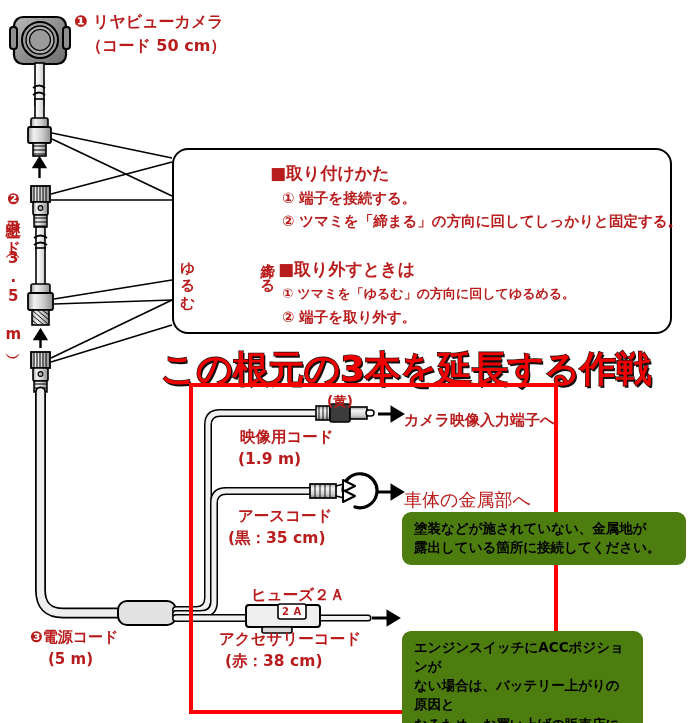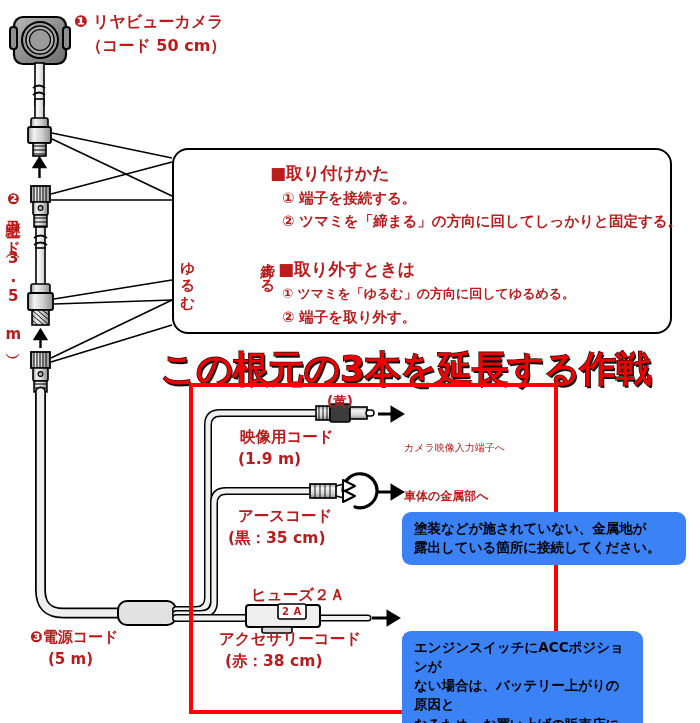--- a/index.html
+++ b/index.html
@@ -86,35 +86,35 @@
     left: 189px; top: 383px;
     width: 369px; height: 331px;
     border: 4px solid #ff0000;
     background: transparent;
   }
 
   
   #yellow-note  { left: 327px; top: 393px; font-size: 13.5px; font-weight: 600; }
   #video-name   { left: 240px; top: 428px; font-size: 15.5px; font-weight: 600; }
   #video-len    { left: 226px; top: 450px; font-size: 15.5px; font-weight: 600; margin-left: 12px; }
-  #video-dest   { left: 404px; top: 411px; font-size: 10px; font-weight: 400; margin-top: 31px; }
+  #video-dest   { left: 404px; top: 411px; font-size: 15px; font-weight: 700; }
 
   #gnd-name     { left: 238px; top: 507px; font-size: 15.5px; font-weight: 600; }
   #gnd-len      { left: 228px; top: 529px; font-size: 15.5px; font-weight: 600; }
-  #gnd-dest     { left: 404px; top: 489px; font-size: 12px; font-weight: 700; }
+  #gnd-dest     { left: 404px; top: 489px; font-size: 18px; font-weight: 400; }
 
   #fuse-name    { left: 251px; top: 586px; font-size: 15.5px; font-weight: 600; }
   #acc-name     { left: 219px; top: 630px; font-size: 15.5px; font-weight: 600; }
   #acc-len      { left: 225px; top: 652px; font-size: 15.5px; font-weight: 600; }
   #acc-dest     { left: 404px; top: 601px; font-size: 15.5px; font-weight: 600; margin-top: 29px; }
 
   
   .callout {
     position: absolute;
-    background: #3b82f6;
+    background: #4d7c0f;
     border-radius: 9px;
     padding: 7px 10px 8px 12px;
     font-size: 13.5px;
     font-weight: 700;
     line-height: 1.42;
     color: #000;
     white-space: pre-line;
   }
   #callout-gnd { left: 402px; top: 512px; width: 284px; }
   #callout-acc { left: 402px; top: 631px; width: 241px; }

